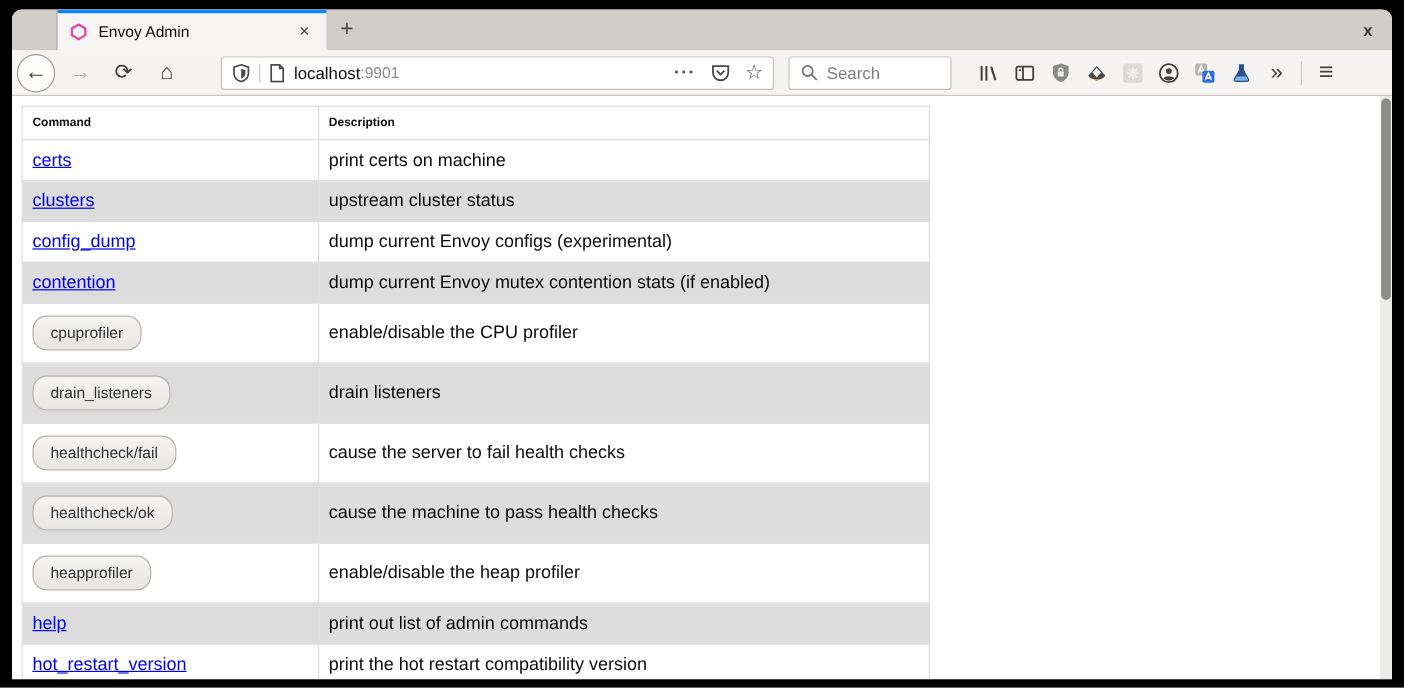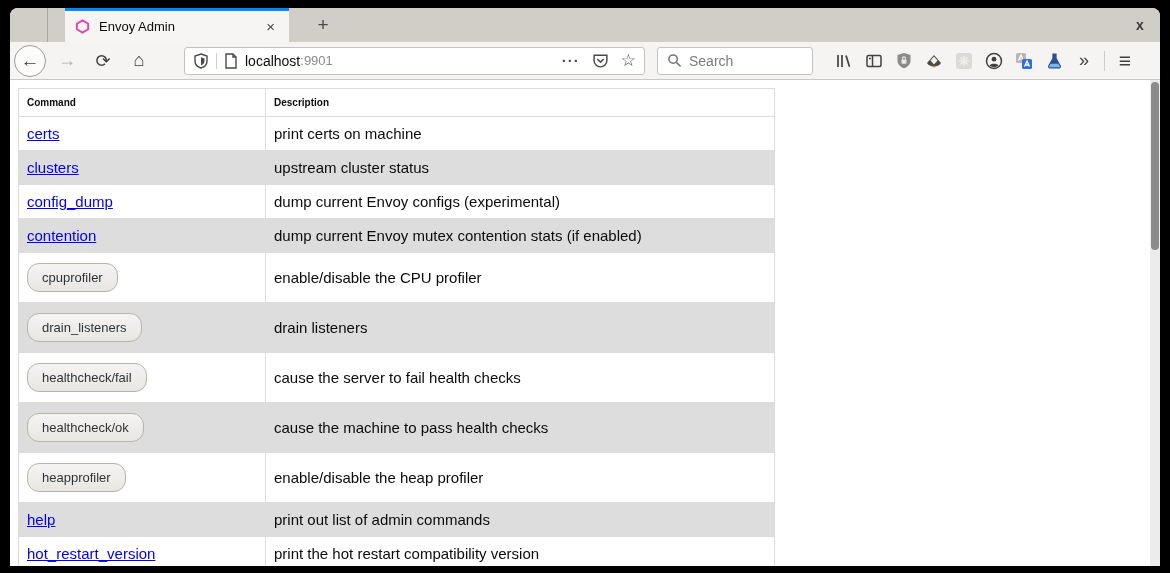--- a/index.html
+++ b/index.html
@@ -5,21 +5,21 @@
   :root{
     --accent:#0a84ff; --link:#0000ee; --row-alt:#dddddd; --favicon-pink:#e544a7;
   }
   *{box-sizing:border-box; margin:0; padding:0;}
   html,body{width:1170px;height:573px;overflow:hidden;}
   body{background:#000;font-family:"Liberation Sans","DejaVu Sans",sans-serif;position:relative;}
   .window{position:absolute;left:10px;top:8px;width:1150px;height:558px;background:#fff;
           border-radius:8px 8px 0 0;overflow:hidden;display:flex;flex-direction:column;}
 
   
-  .tabbar{height:34px;background:#d1cec8;display:flex;align-items:stretch;flex:none;gap:17px;}
+  .tabbar{height:34px;background:#d1cec8;display:flex;align-items:stretch;flex:none;}
   .tab-spacer{width:38px;border-right:1px solid #a8a59f;flex:none;}
   .tab{width:224px;background:#f6f5f4;border-top:3px solid var(--accent);
        display:flex;align-items:center;padding:0 10px;flex:none;position:relative;}
   .favicon{width:16px;height:16px;margin-right:8px;flex:none;display:flex;align-items:center;}
   .tab-title{font-size:13px;color:#0c0c0d;flex:1;white-space:nowrap;overflow:hidden;}
   .tab-close{font-size:15px;color:#4a4a4a;padding:0 4px;cursor:default;}
   .newtab{width:34px;display:flex;align-items:center;justify-content:center;
           font-size:19px;color:#4a4a4a;flex:none;}
   .tabbar-stretch{flex:1;}
   .win-close{width:40px;display:flex;align-items:center;justify-content:center;
@@ -39,21 +39,21 @@
   .urlbar{margin-left:30px;width:461px;height:28px;background:#fff;border:1px solid #c5c3bf;
           border-radius:3px;display:flex;align-items:center;padding:0 8px;flex:none;}
   .urlbar .vdiv{width:1px;height:16px;background:#d0cecb;margin:0 7px;}
   .url-text{font-size:14px;color:#0c0c0d;margin-left:7px;white-space:nowrap;text-align:right;}
   .url-port{font-size:13px;color:#8b8b8b;}
   .url-fill{flex:1;}
   .urlbar .action{color:#4a4a4a;margin-left:12px;display:flex;align-items:center;}
   .dots{font-size:15px;font-weight:bold;letter-spacing:1px;color:#4a4a4a;}
   .star{font-size:17px;color:#4a4a4a;}
 
-  .searchbar{margin-left:12px;width:156px;height:28px;background:#fff;border:1px solid #c5c3bf;
+  .searchbar{margin-left:12px;width:136px;height:28px;background:#fff;border:1px solid #c5c3bf;
              border-radius:3px;display:flex;align-items:center;padding:0 9px;flex:none;}
   .search-ph{font-size:14px;color:#7c7c7c;margin-left:7px;}
 
   .toolbar-icons{margin-left:16px;display:flex;align-items:center;flex:none;}
   .tool-btn{width:30px;height:30px;display:flex;align-items:center;justify-content:center;flex:none;}
   .overflow-glyph{font-size:18px;color:#40403e;}
   .toolbar .tdiv{width:1px;height:20px;background:#cfcdc9;margin:0 5px;}
   .menu-glyph{font-size:21px;color:#40403e;font-weight:bold;}
 
   

